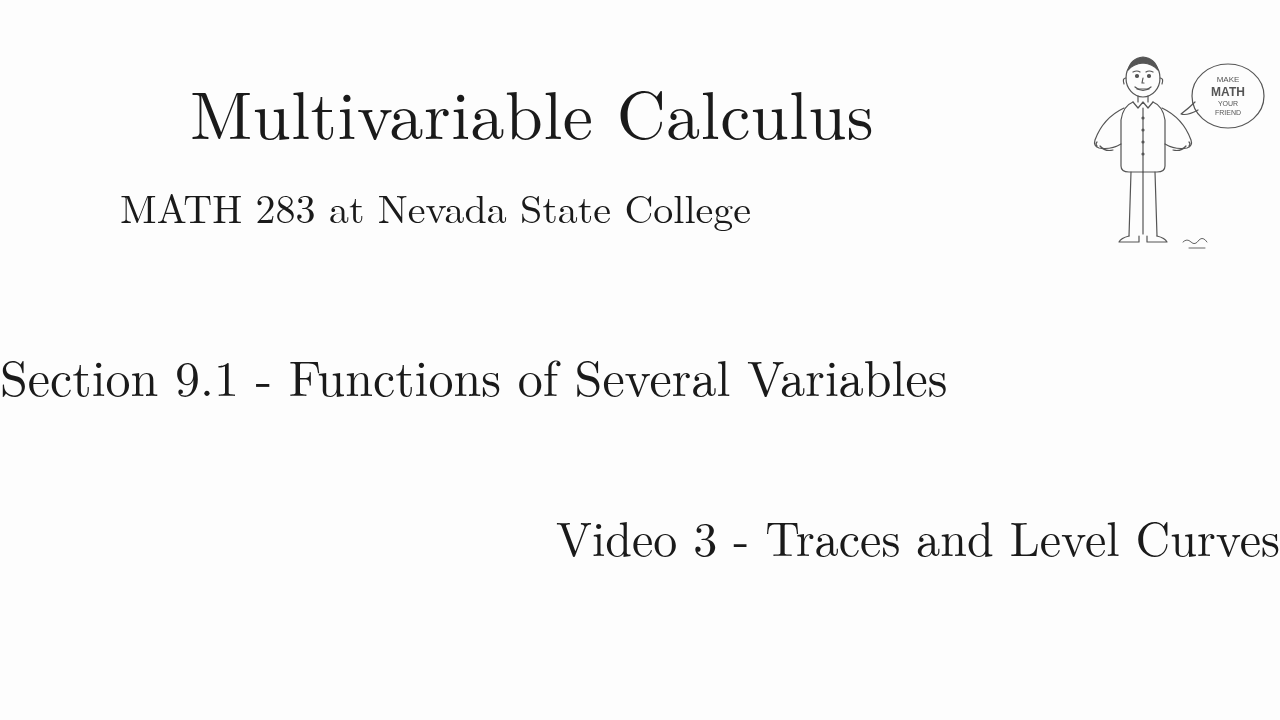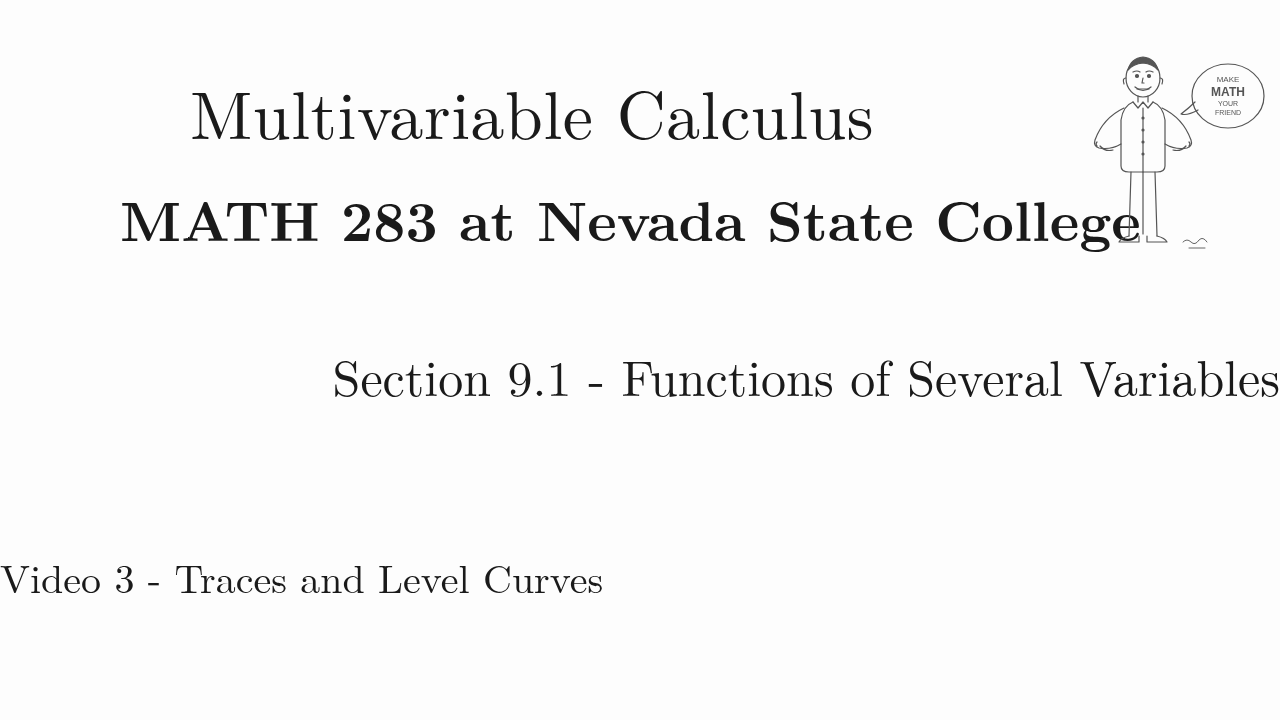--- a/index.html
+++ b/index.html
@@ -18,40 +18,40 @@
       top: 62px;
       font-size: 68px;
       font-weight: 400;
       letter-spacing: 0.5px;
       text-align: right;
     }
     .subtitle {
       position: absolute;
       left: 120px;
       top: 178px;
-      font-size: 56px;
-      font-weight: 700;
+      font-size: 40px;
+      font-weight: 400;
     }
     .section {
       position: absolute;
       left: 0;
       right: 0;
       top: 342px;
-      text-align: right;
+      text-align: left;
       font-size: 50px;
       font-weight: 400;
       line-height: 1.35;
     }
     .video {
       position: absolute;
       left: 0;
       right: 0;
-      top: 548px;
-      text-align: left;
-      font-size: 40px;
+      top: 502px;
+      text-align: right;
+      font-size: 48px;
       font-weight: 400;
     }
     .mascot {
       position: absolute;
       right: 12px;
       top: 48px;
       width: 185px;
       height: 210px;
     }
     .mascot svg { width: 100%; height: 100%; }

